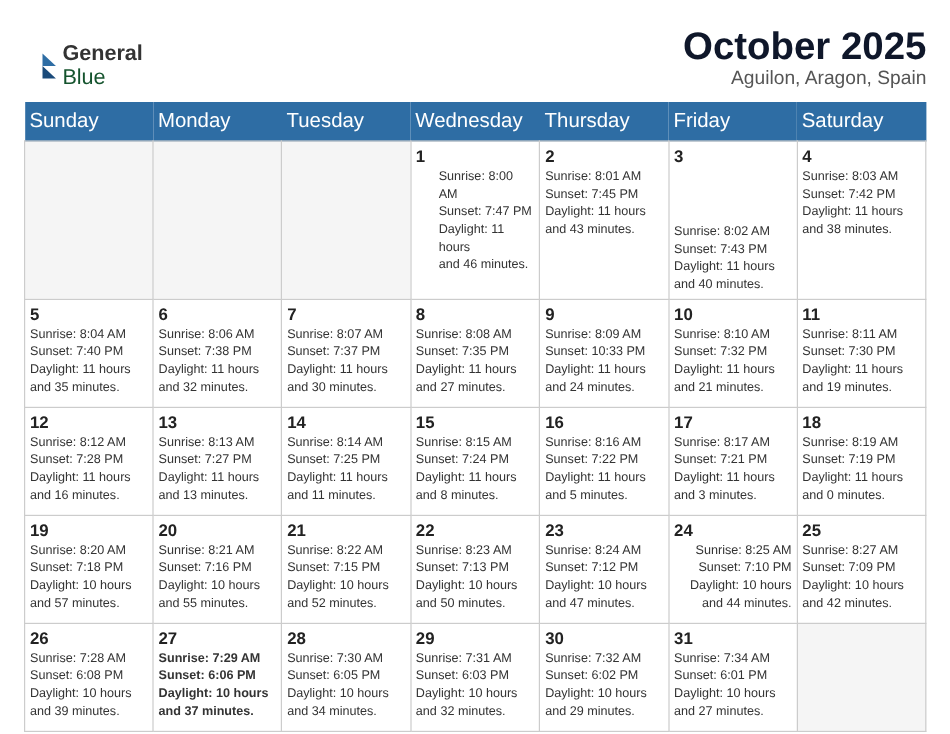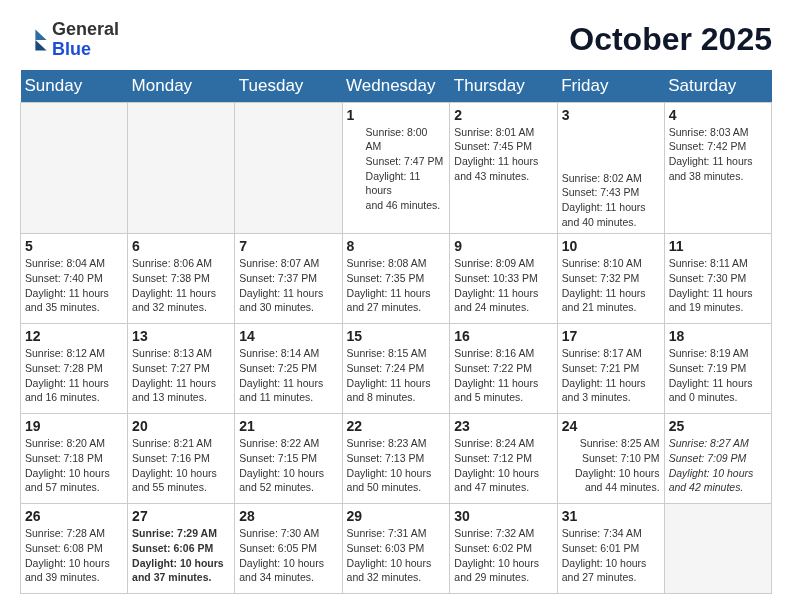--- a/index.html
+++ b/index.html
@@ -6,42 +6,42 @@
     body {
       font-family: Arial, sans-serif;
       background: #fff;
       width: 792px;
       min-height: 612px;
       padding: 20px;
     }
     .header {
       display: flex;
       justify-content: space-between;
-      align-items: center;
+      align-items: flex-end;
       margin-bottom: 10px;
     }
     .logo {
       display: flex;
       align-items: center;
       gap: 4px;
     }
     .logo-text {
       display: flex;
       flex-direction: column;
       line-height: 1.1;
     }
     .logo-general {
       font-size: 18px;
       font-weight: bold;
       color: #333;
     }
     .logo-blue {
       font-size: 18px;
-      font-weight: bold;
-      color: #1d4ed8;
+      font-weight: normal;
+      color: #14532d;
     }
     .logo-icon {
       width: 28px;
       height: 28px;
     }
     .title-block {
       text-align: right;
     }
     .month-title {
       font-size: 32px;
@@ -105,20 +105,21 @@
       <polygon points="22,5 38,20 22,20" fill="#2e6da4"></polygon>
       <polygon points="22,20 38,35 22,35" fill="#1a4a7a"></polygon>
     </svg>
     <div class="logo-text">
       <span class="logo-general">General</span>
       <span class="logo-blue">Blue</span>
     </div>
   </div>
   <div class="title-block">
     <div class="month-title">October 2025</div>
+    <div class="location">Aguilon, Aragon, Spain</div>
   </div>
 </div>
 
 <table>
   <thead>
     <tr id="header-row">
     <th>Sunday</th>
         <th>Monday</th>
         <th>Tuesday</th>
         <th>Wednesday</th>
@@ -301,21 +302,21 @@
         </td>
         <td>
           <div class="day-num">24</div>
           <div class="day-info" style="white-space: pre-line; text-align: right;">Sunrise: 8:25 AM
 Sunset: 7:10 PM
 Daylight: 10 hours
 and 44 minutes.</div>
         </td>
         <td>
           <div class="day-num">25</div>
-          <div class="day-info" style="white-space: pre-line; font-style: italic;">Sunrise: 8:27 AM
+          <div class="day-info" style="white-space: pre-line;">Sunrise: 8:27 AM
 Sunset: 7:09 PM
 Daylight: 10 hours
 and 42 minutes.</div>
         </td>
       </tr>
       <tr>
         <td>
           <div class="day-num">26</div>
           <div class="day-info" style="white-space: pre-line;">Sunrise: 7:28 AM
 Sunset: 6:08 PM

